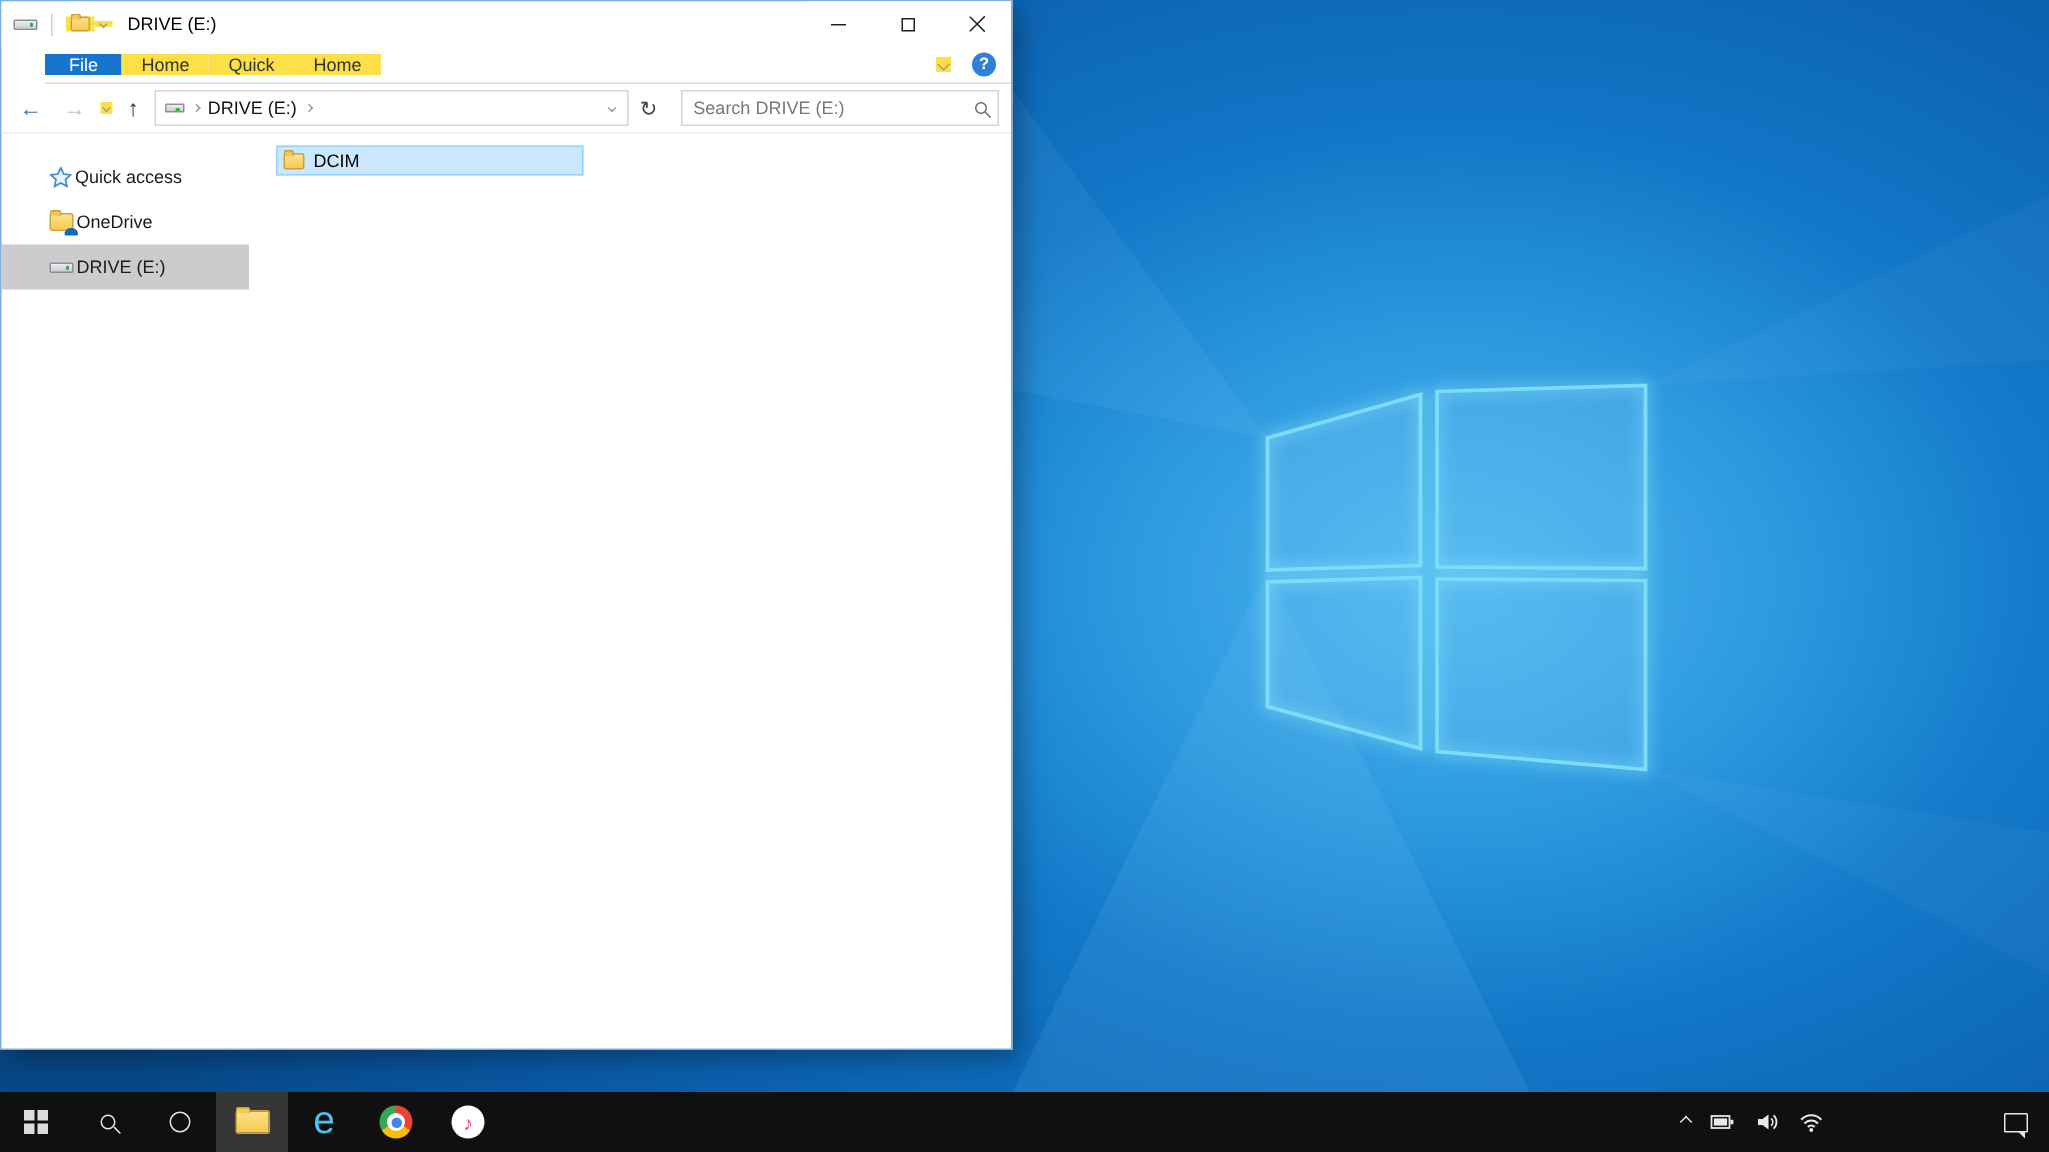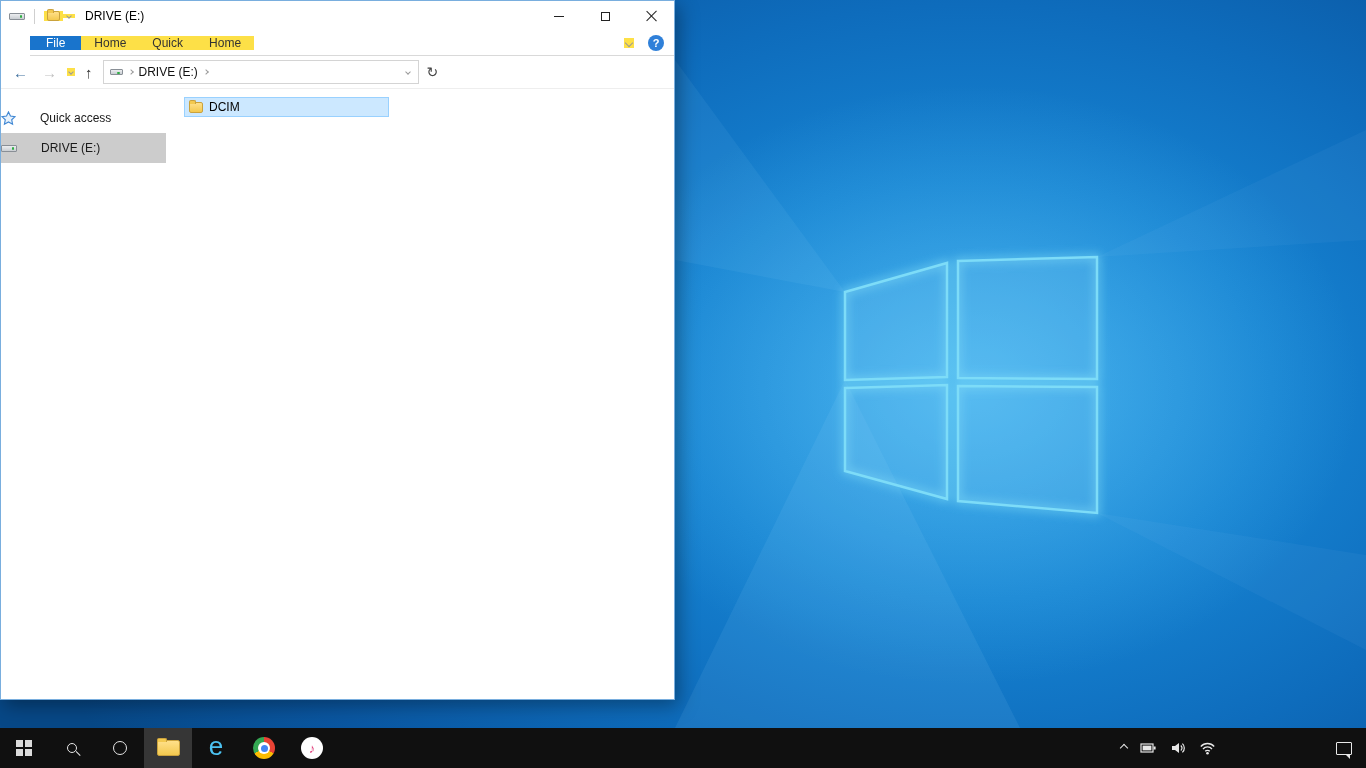--- a/index.html
+++ b/index.html
@@ -60,21 +60,21 @@
   .search-box input { flex:1; border:none; outline:none; font-size:12px; color:#333; font-family:"Liberation Sans",sans-serif; background:transparent; }
   .search-box input::placeholder { color:#777; }
   .lens { width:8px; height:8px; border:1.4px solid #666; border-radius:50%; position:relative; flex:0 0 auto; }
   .lens::after { content:""; position:absolute; width:5px; height:1.4px; background:#666; transform:rotate(45deg); right:-4px; bottom:-2px; }
   .lens.white { border-color:#e6e6e6; width:10px; height:10px; }
   .lens.white::after { background:#e6e6e6; width:6px; right:-5px; bottom:-2px; }
 
   
   .win-body { flex:1; display:flex; min-height:0; }
   .sidebar { width:165px; padding-top:14px; flex:0 0 auto; }
-  .side-item { height:30px; display:flex; align-items:center; gap:24px; font-size:12px; color:#1a1a1a; cursor:pointer; }
+  .side-item { height:30px; display:flex; align-items:center; padding-left:32px; gap:2px; font-size:12px; color:#1a1a1a; cursor:pointer; }
   .side-item.selected { background:#cccccc; }
   .content { flex:1; padding:8px 0 0 18px; }
   .file-item { display:flex; align-items:center; gap:6px; width:205px; height:20px; background:#cce8ff; border:1px solid #99d1ff; padding:0 4px; font-size:12px; color:#000; cursor:pointer; }
 
   
   .statusbar { height:23px; display:flex; align-items:center; padding:0 10px; font-size:12px; color:#1a1a1a; gap:10px; flex:0 0 auto; }
   .statusbar .vsep { width:1px; height:13px; background:#d6d6d6; }
   .status-views { margin-left:auto; display:flex; gap:8px; align-items:center; }
   .sv-btn { background:none; border:none; cursor:pointer; padding:2px 3px; display:flex; }
   .sv-btn.selected { background:#cce8ff; outline:1px solid #99d1ff; }
@@ -202,32 +202,43 @@
     <div class="addr-box">
       <span class="drvico small"></span>
       <span class="chev small right light"></span>
       <span class="addr-crumb">DRIVE (E:)</span>
       <span class="chev small right light"></span>
       <button class="addr-caret">
           <span class="chev small light"></span>
         </button>
     </div>
     <button class="refresh-btn">↻</button>
+    <div class="search-box">
+      <input type="text" placeholder="Search DRIVE (E:)" style="">
+      <span class="lens"></span>
+    </div>
   </div>
 
   <div class="win-body">
     <div class="sidebar">
       <div class="side-item">
         <span class="icon-wrap">
           <svg width="15" height="15" viewBox="0 0 16 16">
               <path d="M8 1l2.1 4.4 4.9.6-3.6 3.3.95 4.8L8 11.7 3.65 14.1l.95-4.8L1 6l4.9-.6z" fill="#e8f2fc" stroke="#3f87d4" stroke-width="1.2"></path>
             </svg>
         </span>
         <span>Quick access</span>
       </div>
+      <div class="side-item">
+        <span class="icon-wrap">
+          <span class="folder f16"></span>
+            <span class="cloud-badge"></span>
+        </span>
+        <span>OneDrive</span>
+      </div>
       <div class="side-item selected">
         <span class="drvico"></span>
         <span>DRIVE (E:)</span>
       </div>
     </div>
     <div class="content">
       <div class="file-item">
         <span class="folder f14"></span>
         <span>DCIM</span>
       </div>

